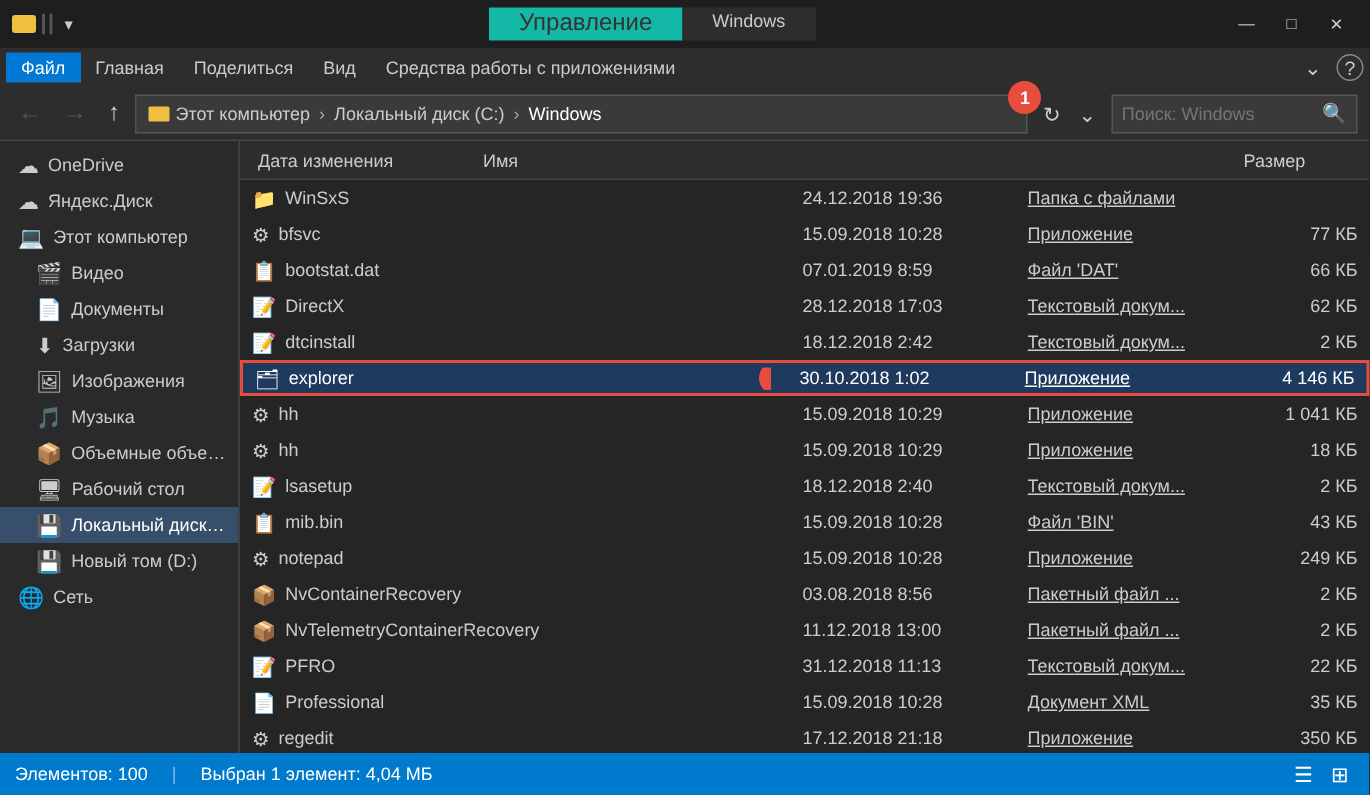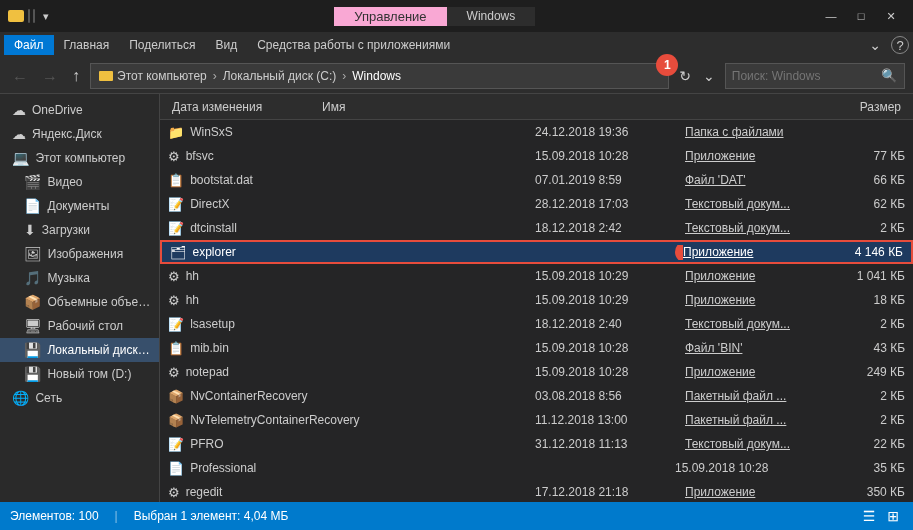--- a/index.html
+++ b/index.html
@@ -9,21 +9,21 @@
     .title-bar {
       display: flex; align-items: center; background: #1e1e1e; height: 32px;
       padding: 0 8px; user-select: none;
     }
     .title-bar-left { display: flex; align-items: center; gap: 4px; }
     .folder-icon-small { width: 16px; height: 12px; background: #f0c040; border-radius: 2px; }
     .title-bar-dividers { display: flex; gap: 3px; align-items: center; }
     .title-bar-divider { width: 2px; height: 14px; background: #555; border-radius: 1px; }
     .title-bar-center { flex: 1; display: flex; justify-content: center; align-items: center; }
     .title-bar-title-section { display: flex; gap: 0; }
-    .title-highlight { background: #f9a8d4; color: #333; padding: 2px 20px; font-size: 13px; }
+    .title-highlight { background: #14b8a6; color: #333; padding: 2px 20px; font-size: 16px; }
     .title-normal { background: #2d2d2d; color: #ccc; padding: 2px 20px; font-size: 12px; }
     .title-bar-controls { display: flex; gap: 2px; align-items: center; }
     .ctrl-btn { width: 28px; height: 20px; display: flex; align-items: center; justify-content: center; cursor: pointer; font-size: 11px; color: #ccc; }
     .chevron-right-btn { color: #ccc; font-size: 11px; cursor: pointer; padding: 0 4px; }
 
     
     .menu-bar {
       display: flex; align-items: center; background: #2d2d2d; height: 26px;
       padding: 0 4px;
       justify-content: space-between;
@@ -45,21 +45,21 @@
       display: flex; align-items: center; padding: 0 8px; color: #fff;
       font-size: 12px; position: relative;
     }
     .address-path-inner { display: flex; align-items: center; gap: 4px; }
     .path-folder-icon { width: 14px; height: 10px; background: #f0c040; border-radius: 1px; }
     .path-sep { color: #aaa; margin: 0 2px; }
     .address-bar-actions { display: flex; align-items: center; gap: 4px; }
     .refresh-btn { background: none; border: none; color: #ccc; cursor: pointer; font-size: 14px; padding: 2px 4px; }
     .search-box {
       display: flex; align-items: center; background: #3a3a3a;
-      border: 1px solid #555; height: 26px; padding: 0 6px; gap: 20px;
+      border: 1px solid #555; height: 26px; padding: 0 6px; gap: 4px;
     }
     .search-box input { background: none; border: none; outline: none; color: #fff; font-size: 12px; width: 130px; }
     .search-icon { color: #aaa; font-size: 13px; cursor: pointer; }
 
     
     .main-area { display: flex; height: calc(530px - 32px - 26px - 36px - 28px); }
 
     
     .sidebar {
       width: 160px; min-width: 160px; background: #2a2a2a;
@@ -85,21 +85,21 @@
       display: flex; align-items: center; background: #2d2d2d;
       height: 26px; border-bottom: 1px solid #444; padding: 0 8px;
     }
     .col-header {
       color: #ccc; font-size: 12px; cursor: pointer; padding: 0 4px;
       user-select: none; white-space: nowrap;
     }
     .col-header.name { flex: 1; }
     .col-header.date { width: 150px; }
     .col-header.type { width: 140px; }
-    .col-header.size { width: 80px; text-align: right; }
+    .col-header.size { width: 80px; text-align: left; }
 
     .file-list { flex: 1; overflow-y: auto; }
     .file-list::-webkit-scrollbar { width: 8px; }
     .file-list::-webkit-scrollbar-thumb { background: #555; }
 
     .file-row {
       display: flex; align-items: center; height: 24px;
       padding: 0 8px; cursor: pointer; color: #ccc;
     }
     .file-row.highlighted { background: #1e3a5f; color: #fff; border: 2px solid #e74c3c; }
@@ -308,20 +308,21 @@
     <div class="file-cell date">18.12.2018 2:42</div>
     <div class="file-cell type">Текстовый докум...</div>
     <div class="file-cell size">2 КБ</div>
   </div>
         <div class="file-row highlighted" style="border: 2px solid rgb(231, 76, 60); background: rgb(30, 58, 95); position: relative;">
     <div class="file-cell name" style="position:relative;">
       <span class="file-icon">🗂</span>
       <span>explorer</span>
       <div class="badge-circle" style="position:absolute;right:-14px;top:50%;transform:translateY(-50%);z-index:10;">2</div>
     </div>
+    <div class="file-cell date">30.10.2018 1:02</div>
     <div class="file-cell type">Приложение</div>
     <div class="file-cell size">4 146 КБ</div>
   </div>
         <div class="file-row">
     <div class="file-cell name" style="position:relative;">
       <span class="file-icon">⚙</span>
       <span>hh</span>
 
     </div>
     <div class="file-cell date">15.09.2018 10:29</div>
@@ -398,20 +399,21 @@
     <div class="file-cell type">Текстовый докум...</div>
     <div class="file-cell size">22 КБ</div>
   </div>
         <div class="file-row">
     <div class="file-cell name" style="position:relative;">
       <span class="file-icon">📄</span>
       <span>Professional</span>
 
     </div>
     <div class="file-cell date">15.09.2018 10:28</div>
+    <div class="file-cell type">Документ XML</div>
     <div class="file-cell size">35 КБ</div>
   </div>
         <div class="file-row">
     <div class="file-cell name" style="position:relative;">
       <span class="file-icon">⚙</span>
       <span>regedit</span>
 
     </div>
     <div class="file-cell date">17.12.2018 21:18</div>
     <div class="file-cell type">Приложение</div>

